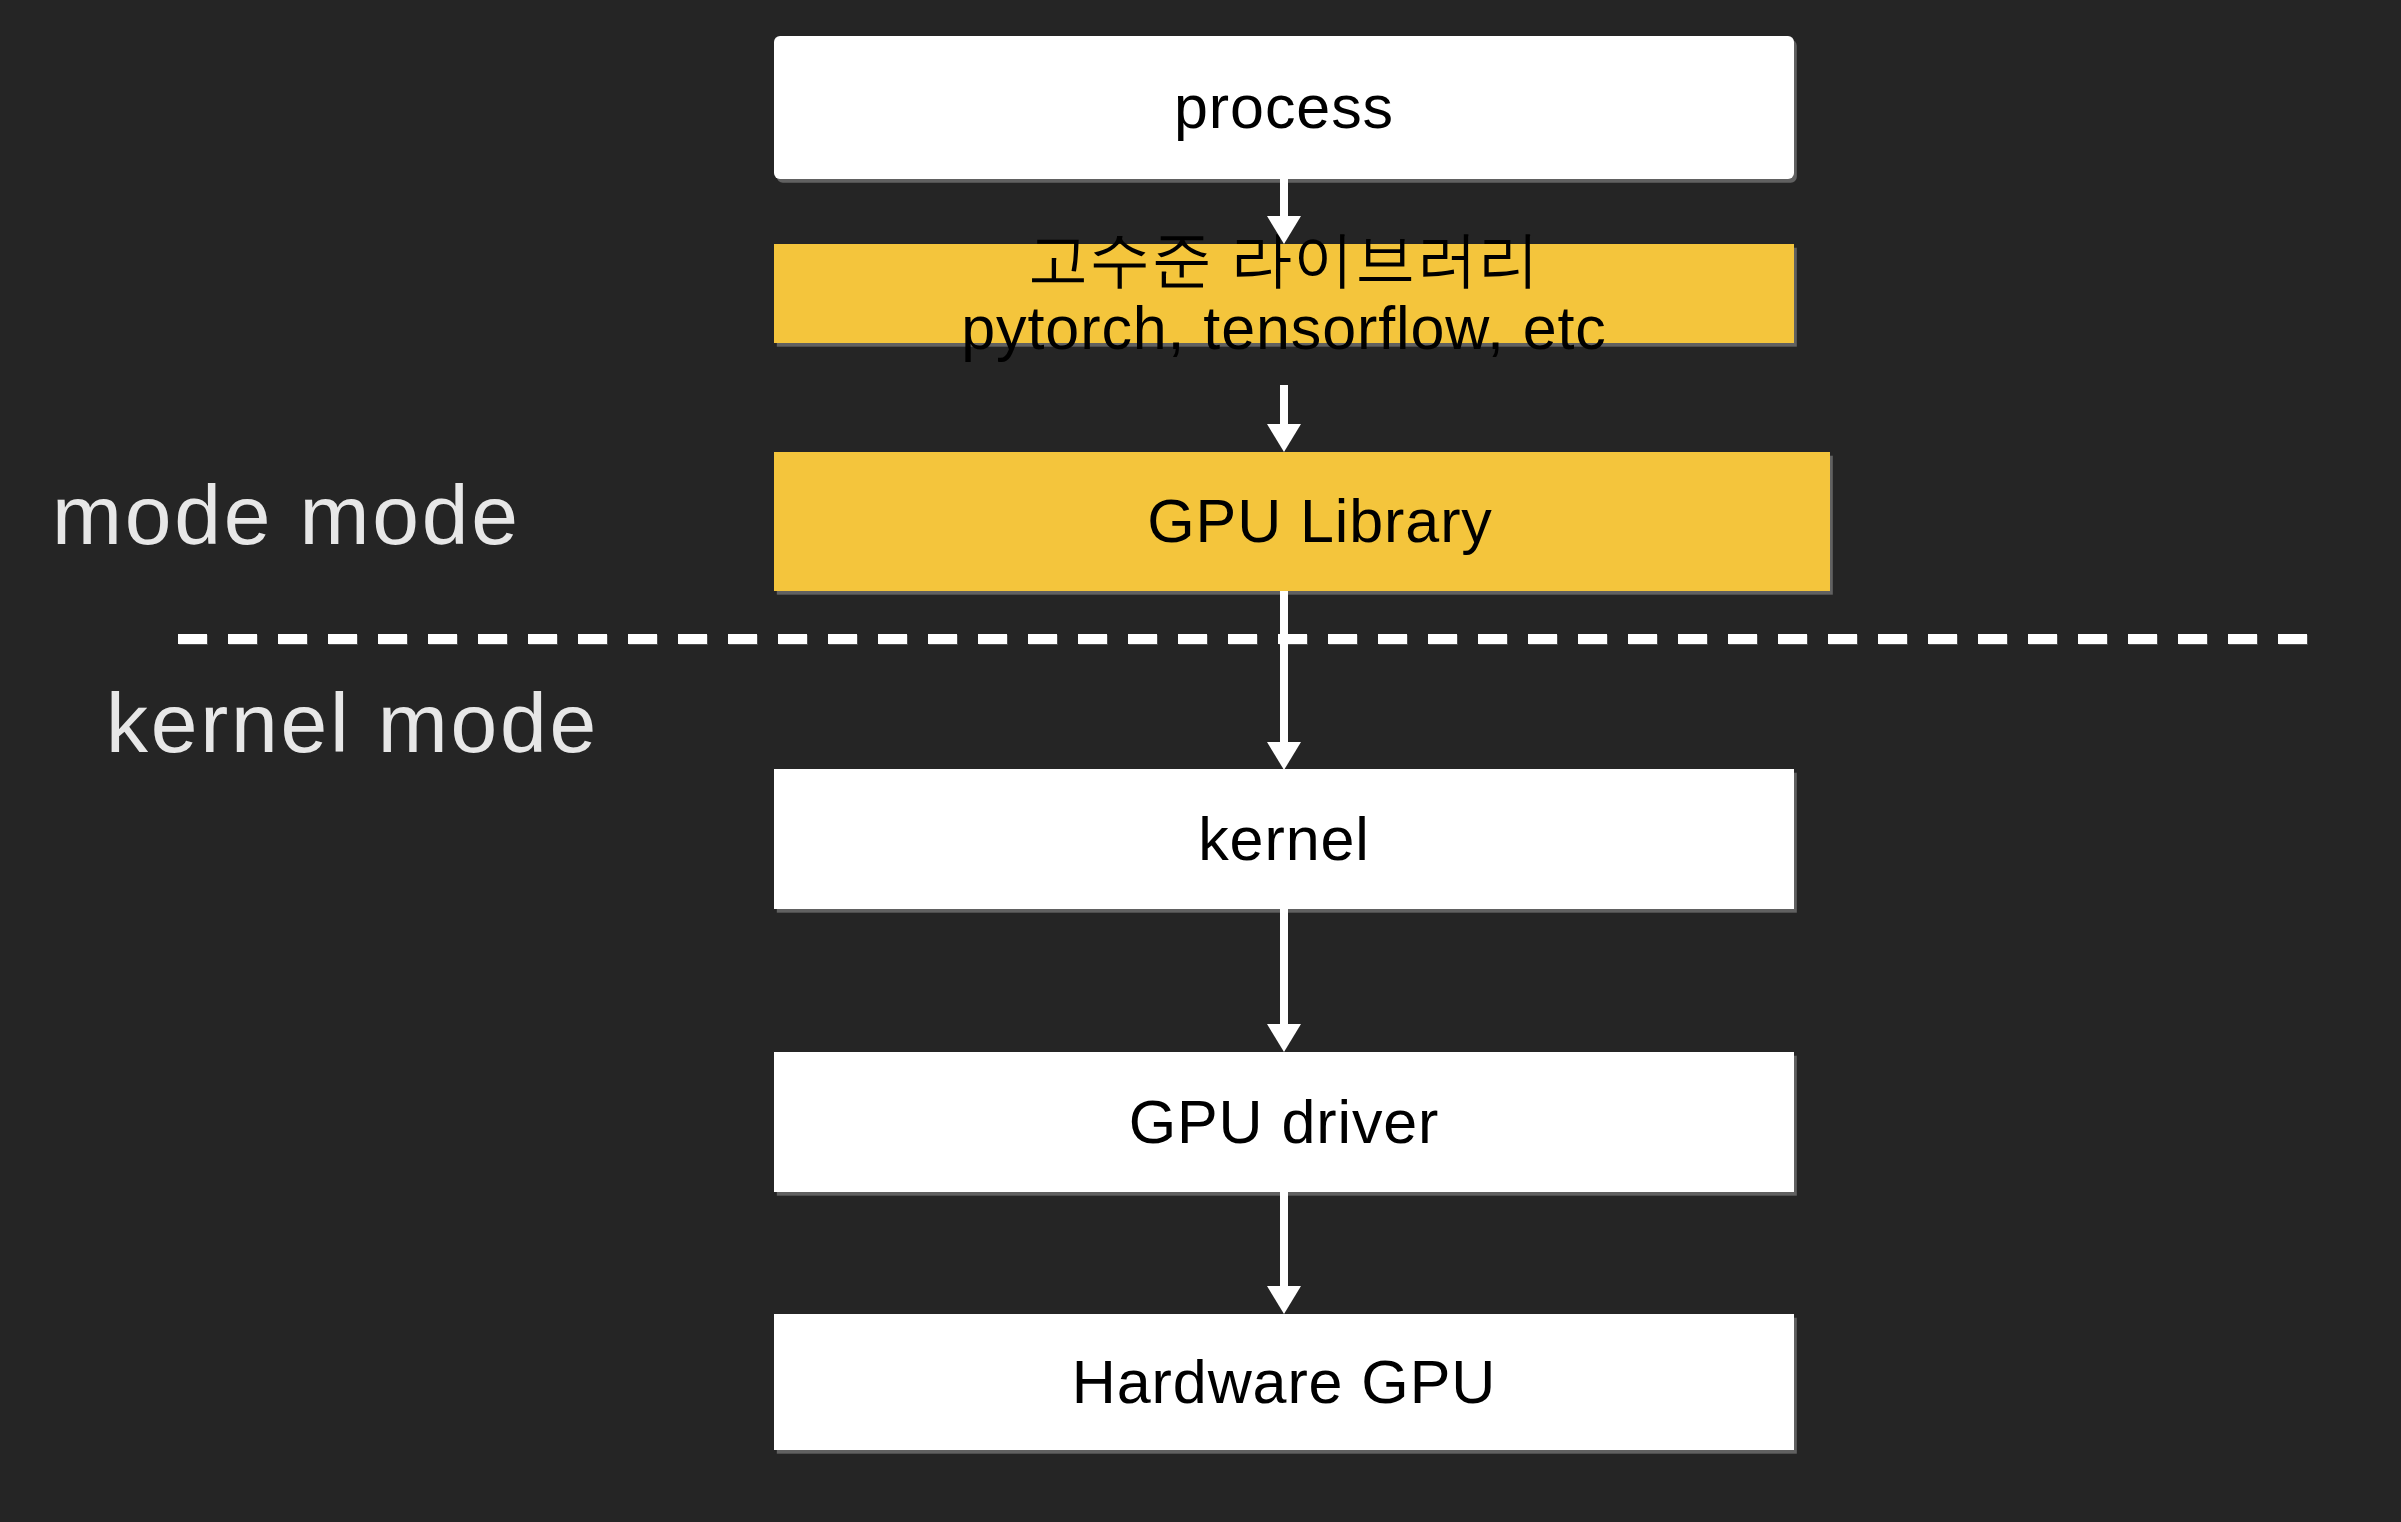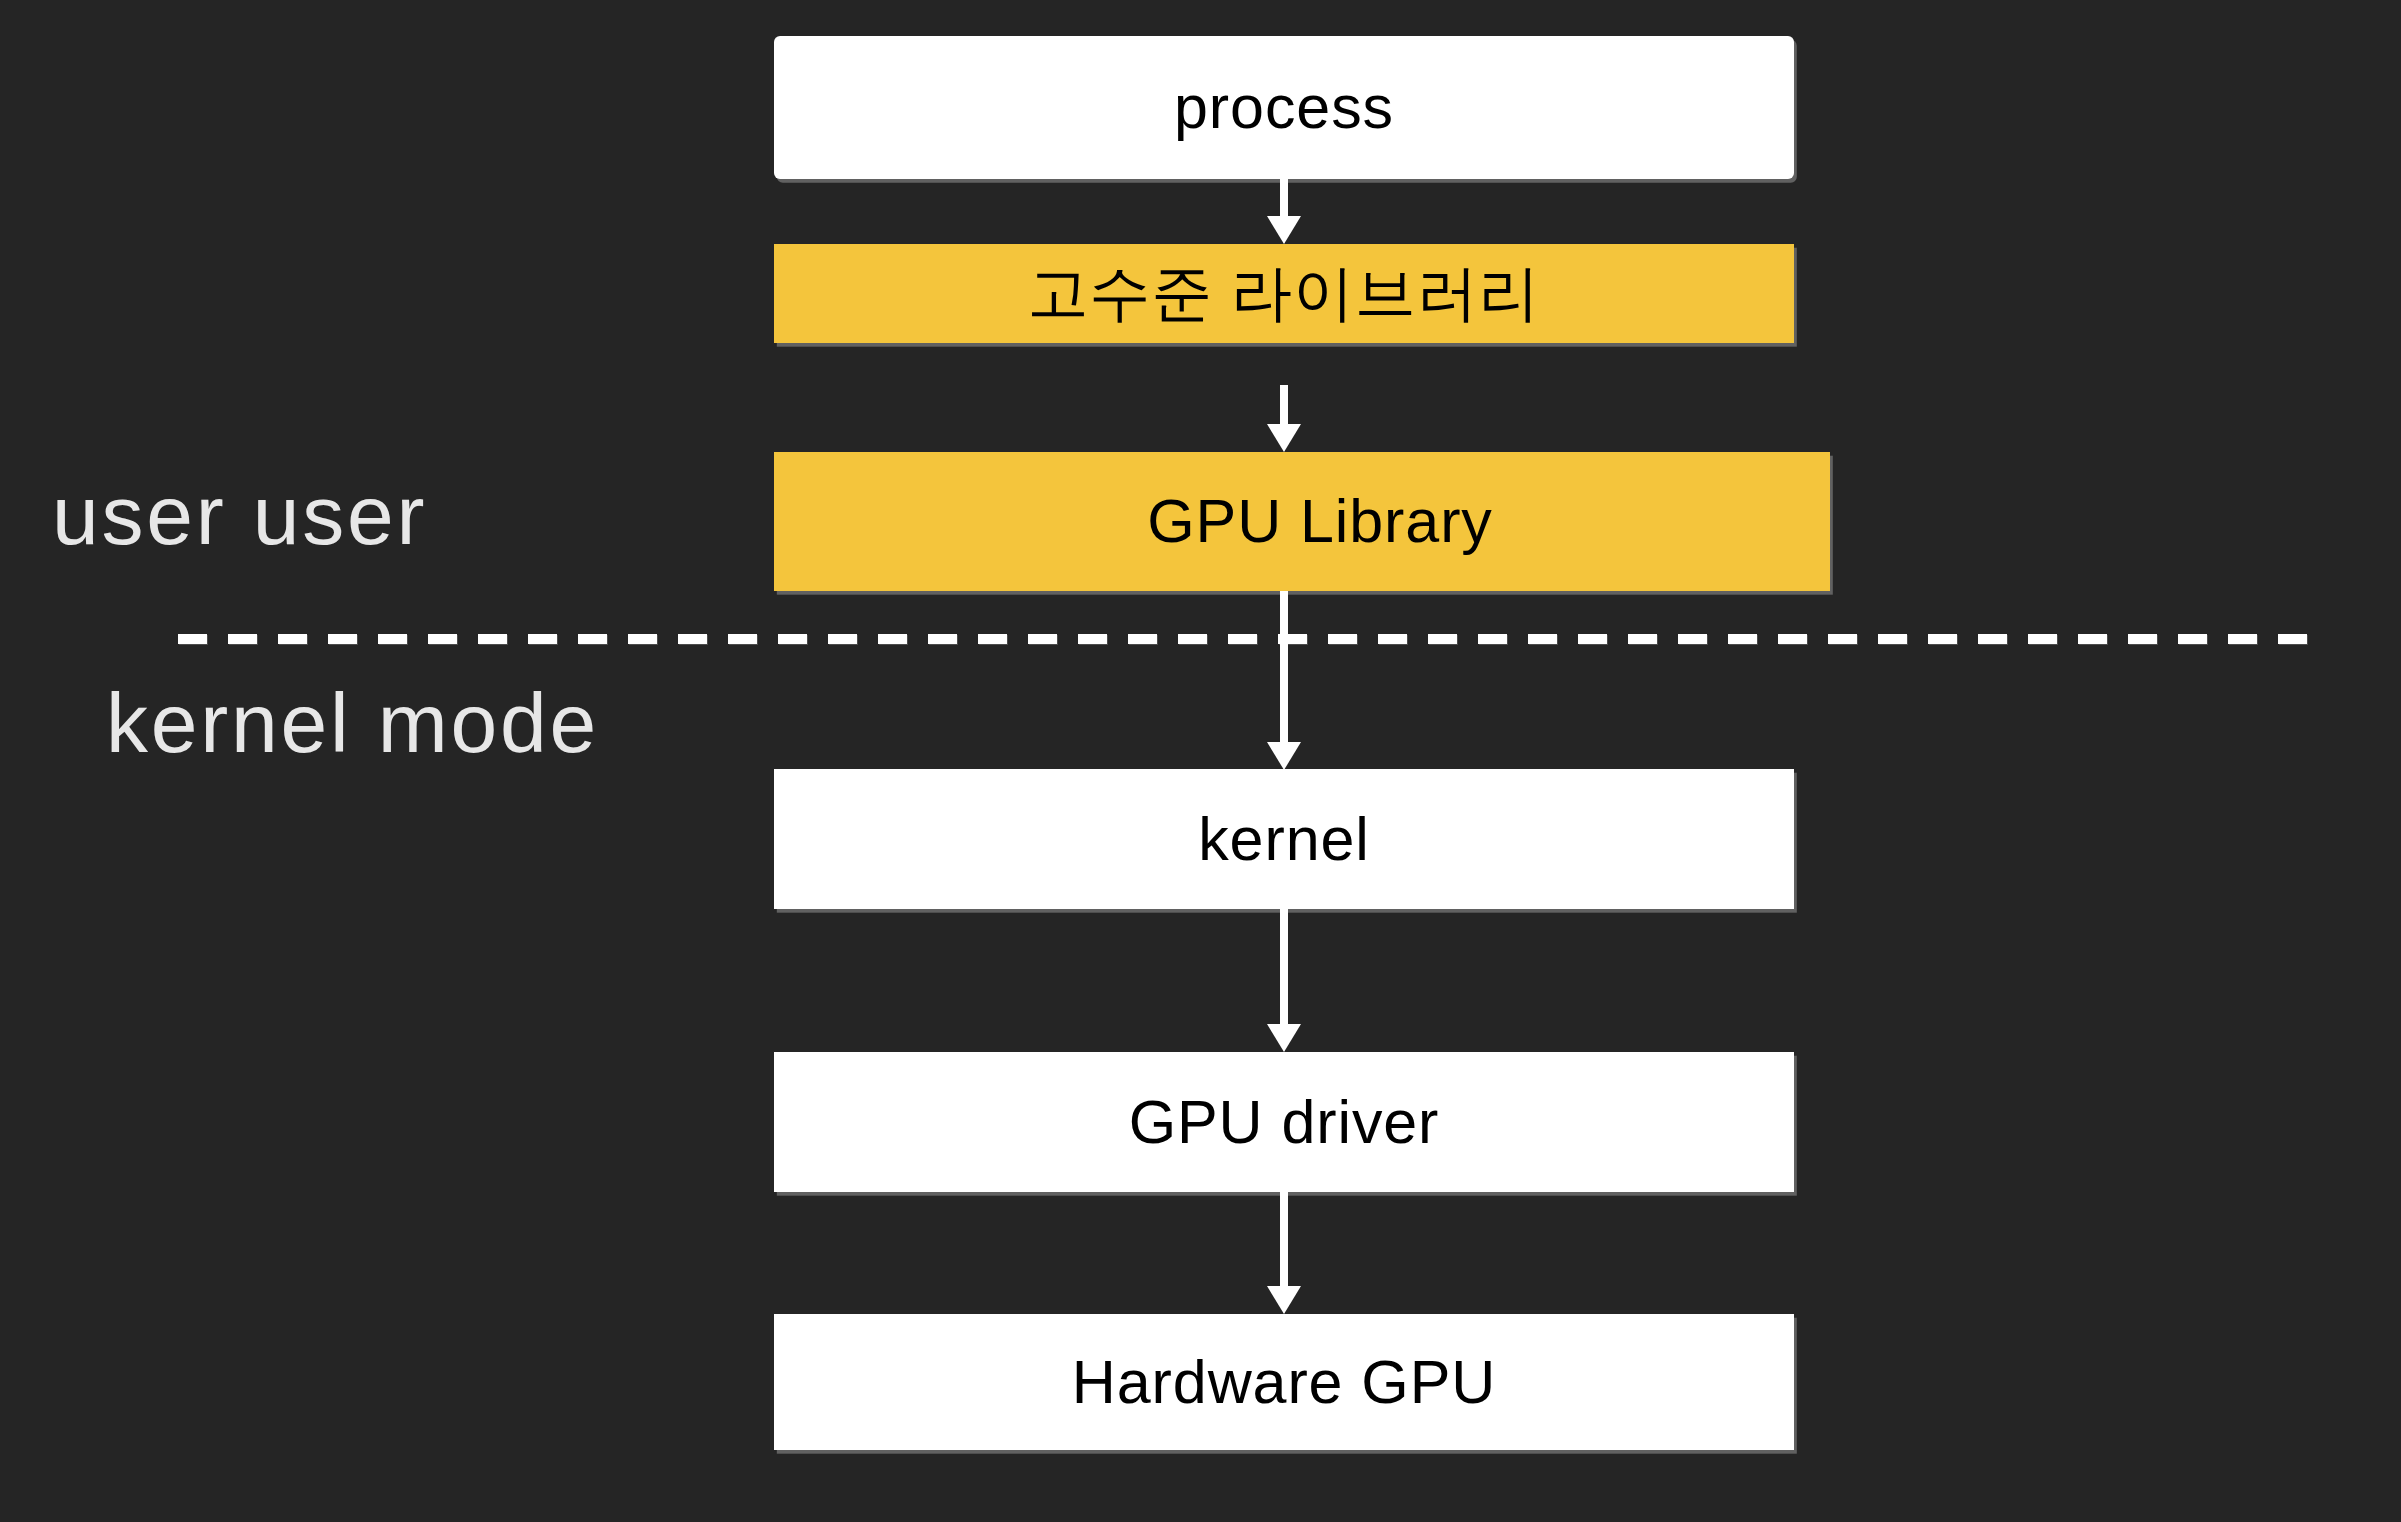--- a/index.html
+++ b/index.html
@@ -100,31 +100,32 @@
     white-space: nowrap;
   }
   .mode-label.user   { left: 52px; top: 473px; }
   .mode-label.kernel { left: 58px; top: 681px; margin-left: 48px; }
 </style>
 </head>
 <body>
 
 <div class="stage">
 
-  <div class="mode-label user">user user</div>
+  <div class="mode-label user">mode mode</div>
   <div class="mode-label kernel">kernel mode</div>
 
   <div class="mode-divider"></div>
 
   <div class="box white pos-process">
     <span class="box-label">process</span>
   </div>
 
   <div class="box yellow pos-hll">
     <span class="box-label">고수준 라이브러리</span>
+    <span class="box-label">pytorch, tensorflow, etc</span>
   </div>
 
   <div class="box yellow pos-gpu-library">
     <span class="box-label">GPU Library</span>
   </div>
 
   <div class="box white pos-kernel">
     <span class="box-label">kernel</span>
   </div>
 

